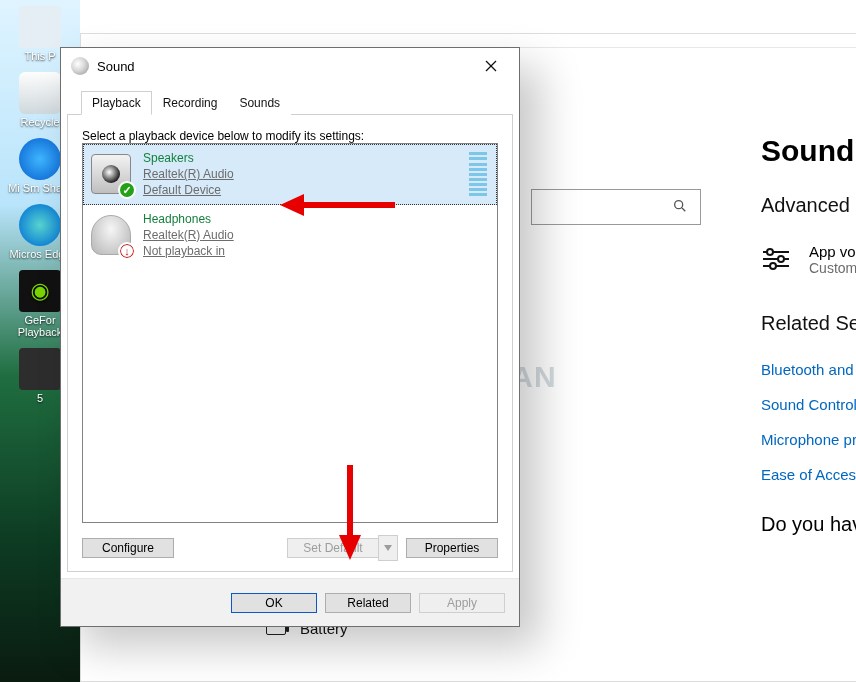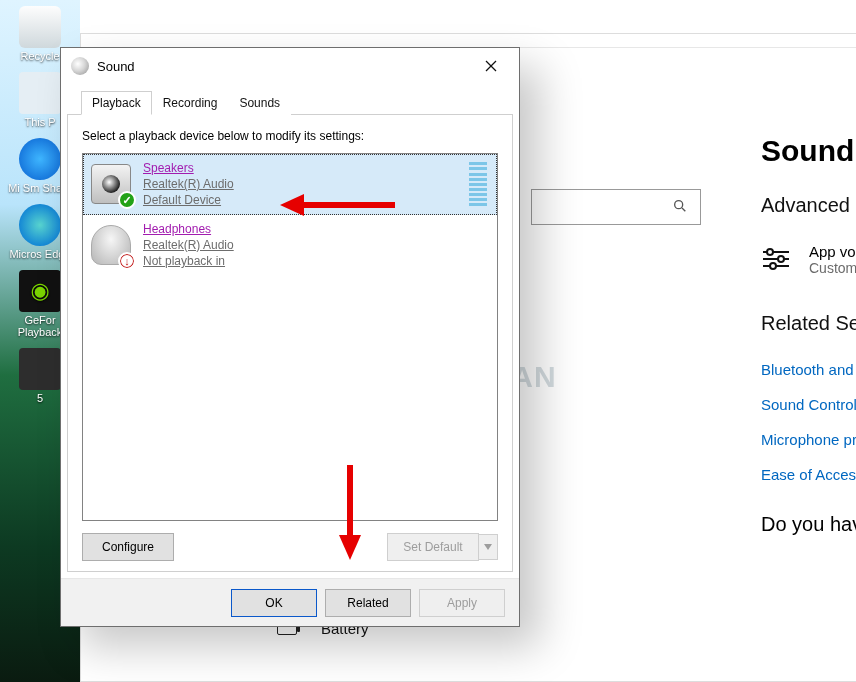--- a/index.html
+++ b/index.html
@@ -53,22 +53,22 @@
     border-right: none;
   }
   
   .settings-titlebar {
     height: 14px;
     background: #fff;
     border-bottom: 1px solid #e7e7e7;
   }
   .settings-left {
     position: absolute;
-    left: 196px; top: 586px;  
-    display: flex; align-items: center; gap: 24px;
+    left: 185px; top: 586px;  
+    display: flex; align-items: center; gap: 14px;
     color: #111;
   }
   .settings-left .bat-icon {
     width: 20px; height: 12px;
     border: 1.5px solid #222;
     border-radius: 2px;
     position: relative;
   }
   .settings-left .bat-icon::after {
     content:"";
@@ -165,21 +165,21 @@
   }
 
   .panel {
     margin: 0 6px 6px 6px;
     border:1px solid #cfcfcf;
     flex:1;
     padding: 14px 14px 10px 14px;
     display:flex; flex-direction:column;
     background:#fff;
   }
-  .instruction { font-size:12px; margin-bottom: 10px; }
+  .instruction { font-size:12px; }
 
   .device-list {
     flex:1;
     border:1px solid #828282;
     background:#fff;
     padding: 0;
   }
   .device-row {
     display:flex; align-items:center;
     gap: 12px;
@@ -219,38 +219,38 @@
   .device-icon.hp {
     background: radial-gradient(ellipse at 50% 35%, #f6f6f6, #b4b4b4);
     border-radius: 20px 20px 10px 10px;
     border:1px solid #aaa;
   }
   .device-icon.hp .badge {
     background:#fff; color:#c21c1c; border:2px solid #fff;
     box-shadow: 0 0 0 1px #c21c1c inset;
   }
   .device-text { font-size:12px; line-height:1.35; }
-  .device-text .name { color:#a21caf;text-decoration:underline; }
+  .device-text .name { color:#15803d; }
   .device-text .sub  { color:#6d6d6d;text-decoration:underline; }
 
   .level-meter {
     width: 18px; height: 44px;
     display:flex; flex-direction:column; justify-content:space-between;
     margin-left:auto; margin-right:2px;
   }
   .level-meter .bar {
     height:3px; background:#7cc6e8;
   }
 
   .panel-buttons {
     display:flex; gap:8px; align-items:center;
     margin-top: 12px;
   }
   .btn {
-    min-width: 92px; height: 28px;
+    min-width: 92px; height: 20px;
     background:#e1e1e1;
     border:1px solid #adadad;
     font-size:12px;
     padding: 0 10px;
     cursor:pointer;
   }
   .btn.disabled { color:#9d9d9d; background:#efefef; border-color:#cfcfcf; cursor:default; }
   .setdef {
     display:flex; align-items:center;
   }
@@ -300,26 +300,26 @@
     border-left-color: rgba(235,120,35,.55);
     border-top-color: rgba(235,120,35,.55);
     transform: rotate(45deg);
   }
 </style>
 </head>
 <body>
 
 <div class="desktop">
   <div class="desktop-icon">
+    <span class="tile"></span>
+    <span>This P</span>
+  </div>
+  <div class="desktop-icon">
     <span class="tile trash"></span>
     <span>Recycle</span>
-  </div>
-  <div class="desktop-icon">
-    <span class="tile"></span>
-    <span>This P</span>
   </div>
   <div class="desktop-icon">
     <span class="tile edge1"></span>
     <span>Mi Sm Share</span>
   </div>
   <div class="desktop-icon">
     <span class="tile edge2"></span>
     <span>Micros Edge</span>
   </div>
   <div class="desktop-icon">
@@ -446,20 +446,21 @@
       <button class="btn">Configure</button>
       <span style="flex:1"></span>
       <span class="setdef">
         <button class="btn disabled">Set Default</button>
         <span class="arrow">
           <svg width="8" height="6" viewBox="0 0 8 6">
               <polygon points="0,0 8,0 4,6" fill="#9d9d9d"></polygon>
             </svg>
         </span>
       </span>
+      <button class="btn">Properties</button>
     </div>
   </div>
 
   <div class="dialog-footer">
     <button class="btn default">OK</button>
     <button class="btn">Related</button>
     <button class="btn disabled">Apply</button>
   </div>
 </div>
 

